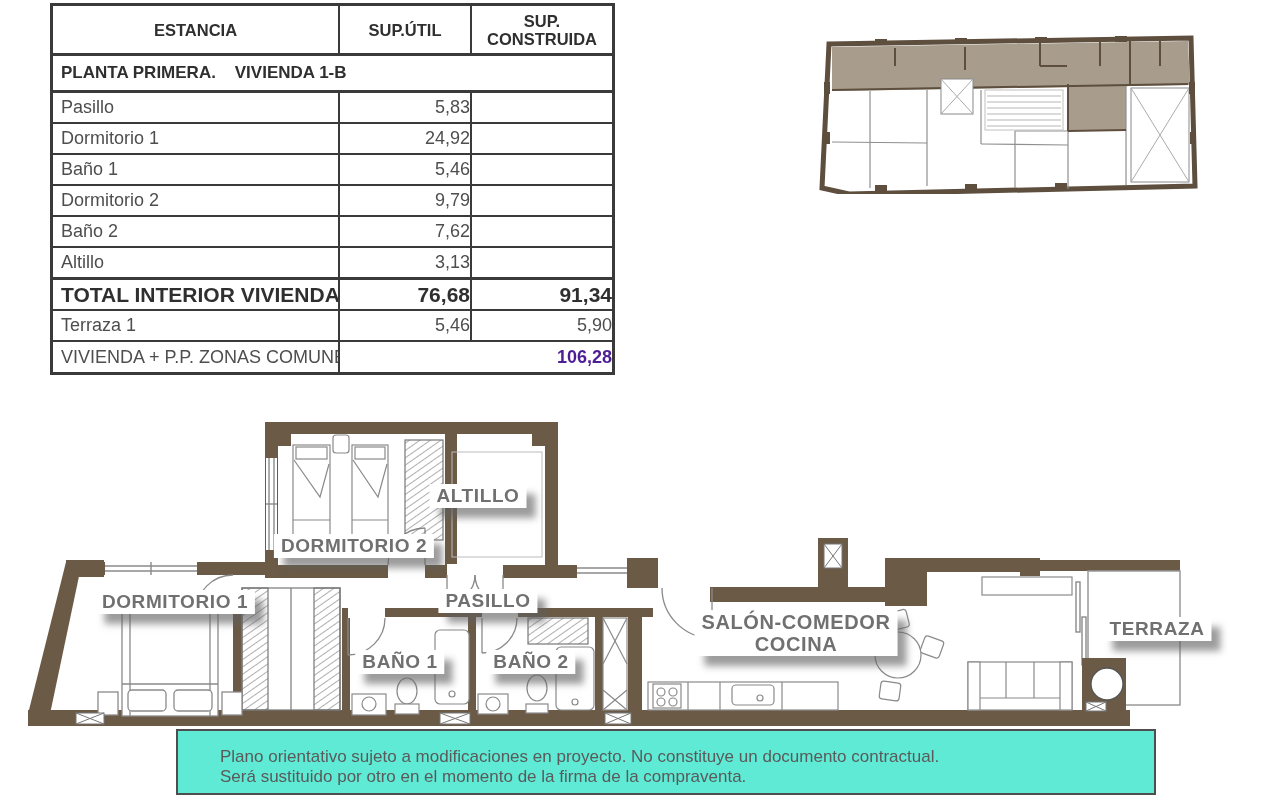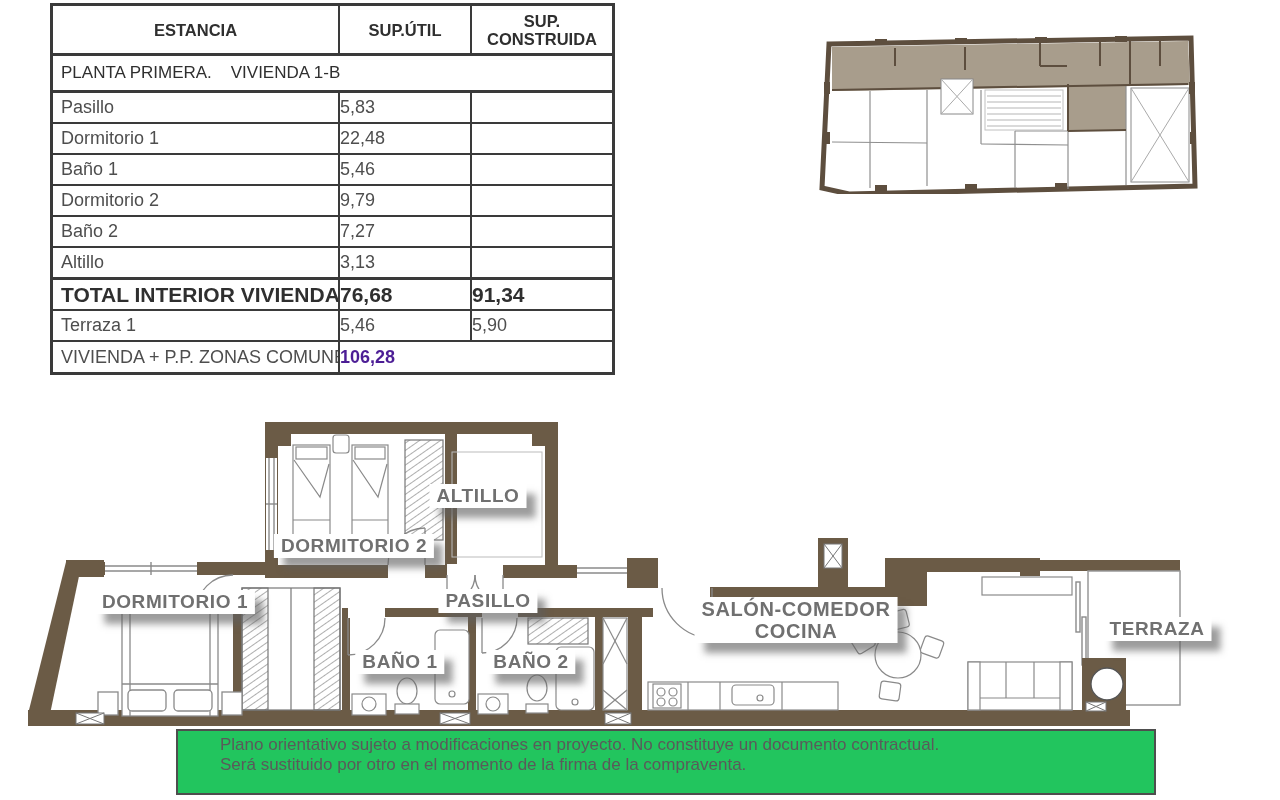--- a/index.html
+++ b/index.html
@@ -4,47 +4,47 @@
 <style>
   html,body{margin:0;padding:0;background:#ffffff;}
   #page{position:relative;width:1280px;height:800px;background:#fff;overflow:hidden;
         font-family:"Liberation Sans", sans-serif;}
 
   
   #areas-table{position:absolute;left:50px;top:3px;width:543px;border-collapse:collapse;
                table-layout:fixed;}
   #areas-table td{border:2px solid #3a3a3a;padding:0 0 0 8px;font-size:18px;color:#4e4e4e;
                   overflow:hidden;white-space:nowrap;}
-  #areas-table td.val{text-align:left;padding:0;}
+  #areas-table td.val{text-align:right;padding:0;}
   #areas-table tr.hdr td{font-weight:bold;color:#2f2f2f;text-align:center;font-size:16.5px;
                          padding:0 2px;white-space:normal;line-height:18px;border-bottom-width:3px;}
   #areas-table tr.hdr td{height:47px;}
-  #areas-table tr.section td{font-weight:normal;color:#2f2f2f;height:34px;font-size:17px;
+  #areas-table tr.section td{font-weight:bold;color:#2f2f2f;height:34px;font-size:17px;
                              border-bottom-width:3px;}
   #areas-table tr.data td{height:29px;}
   #areas-table tr.total td{height:29px;font-weight:bold;color:#2f2f2f;border-top-width:3px;
                            font-size:21px;}
   #areas-table tr.last td{height:30px;}
   .w1{width:281px;} .w2{width:126px;margin-left:10px;} .w3{width:136px;}
 
   
   #keyplan{position:absolute;left:815px;top:22px;width:385px;height:172px;}
 
   
   #floorplan{position:absolute;left:20px;top:412px;width:1200px;height:320px;}
   .plan-label{position:absolute;transform:translate(-50%,-50%);background:#ffffff;
               color:#707070;font-weight:bold;font-size:19px;letter-spacing:0.6px;
               padding:1px 7px;white-space:nowrap;z-index:5;
               box-shadow:9px 10px 7px rgba(95,95,95,0.62);}
   .plan-label.two-line{text-align:center;line-height:22px;font-size:20px;}
 
   
   #disclaimer{position:absolute;left:176px;top:729px;width:980px;height:66px;
-              border:2px solid #4e4e4e;background:#22c55e;
-              padding:4px 10px 0 42px;box-sizing:border-box;}
+              border:2px solid #4e4e4e;background:#5eead4;
+              padding:16px 10px 0 42px;box-sizing:border-box;}
   #disclaimer div{font-size:17px;line-height:20px;color:#5a5a5a;white-space:nowrap;}
 </style>
 </head>
 <body>
 
 <div id="page">
 
   <table id="areas-table" style="border:3px solid #3a3a3a;">
     <tbody>
         <tr class="hdr">
@@ -55,36 +55,36 @@
     <tr class="section">
       <td colspan="3">PLANTA PRIMERA.&nbsp;&nbsp;&nbsp; VIVIENDA 1-B</td>
     </tr>
     <tr class="data">
       <td>Pasillo</td>
       <td class="val">5,83</td>
       <td class="val"></td>
     </tr>
     <tr class="data">
       <td>Dormitorio 1</td>
-      <td class="val">22,48</td>
+      <td class="val">24,92</td>
       <td class="val"></td>
     </tr>
     <tr class="data">
       <td>Baño 1</td>
       <td class="val">5,46</td>
       <td class="val"></td>
     </tr>
     <tr class="data">
       <td>Dormitorio 2</td>
       <td class="val">9,79</td>
       <td class="val"></td>
     </tr>
     <tr class="data">
       <td>Baño 2</td>
-      <td class="val">7,27</td>
+      <td class="val">7,62</td>
       <td class="val"></td>
     </tr>
     <tr class="data">
       <td>Altillo</td>
       <td class="val">3,13</td>
       <td class="val"></td>
     </tr>
     <tr class="total">
       <td>TOTAL INTERIOR VIVIENDA</td>
       <td class="val">76,68</td>
@@ -406,21 +406,21 @@
       </g>
     </svg>
 
     
     <div class="plan-label" style="left:155px;top:190px;">DORMITORIO 1</div>
     <div class="plan-label" style="left:334px;top:134px;">DORMITORIO 2</div>
     <div class="plan-label" style="left:458px;top:84px;">ALTILLO</div>
     <div class="plan-label" style="left:468px;top:189px;">PASILLO</div>
     <div class="plan-label" style="left:380px;top:250px;">BAÑO 1</div>
     <div class="plan-label" style="left:511px;top:250px;">BAÑO 2</div>
-    <div class="plan-label two-line" style="left:776px;top:208px;">
+    <div class="plan-label two-line" style="left:776px;top:221px;">
       <div>SALÓN-COMEDOR</div>
       <div>COCINA</div>
     </div>
     <div class="plan-label" style="left:1137px;top:217px;">TERRAZA</div>
   </div>
 
   <div id="disclaimer">
     <div>Plano orientativo sujeto a modificaciones en proyecto. No constituye un documento contractual.</div>
     <div>Será sustituido por otro en el momento de la firma de la compraventa.</div>
   </div>

